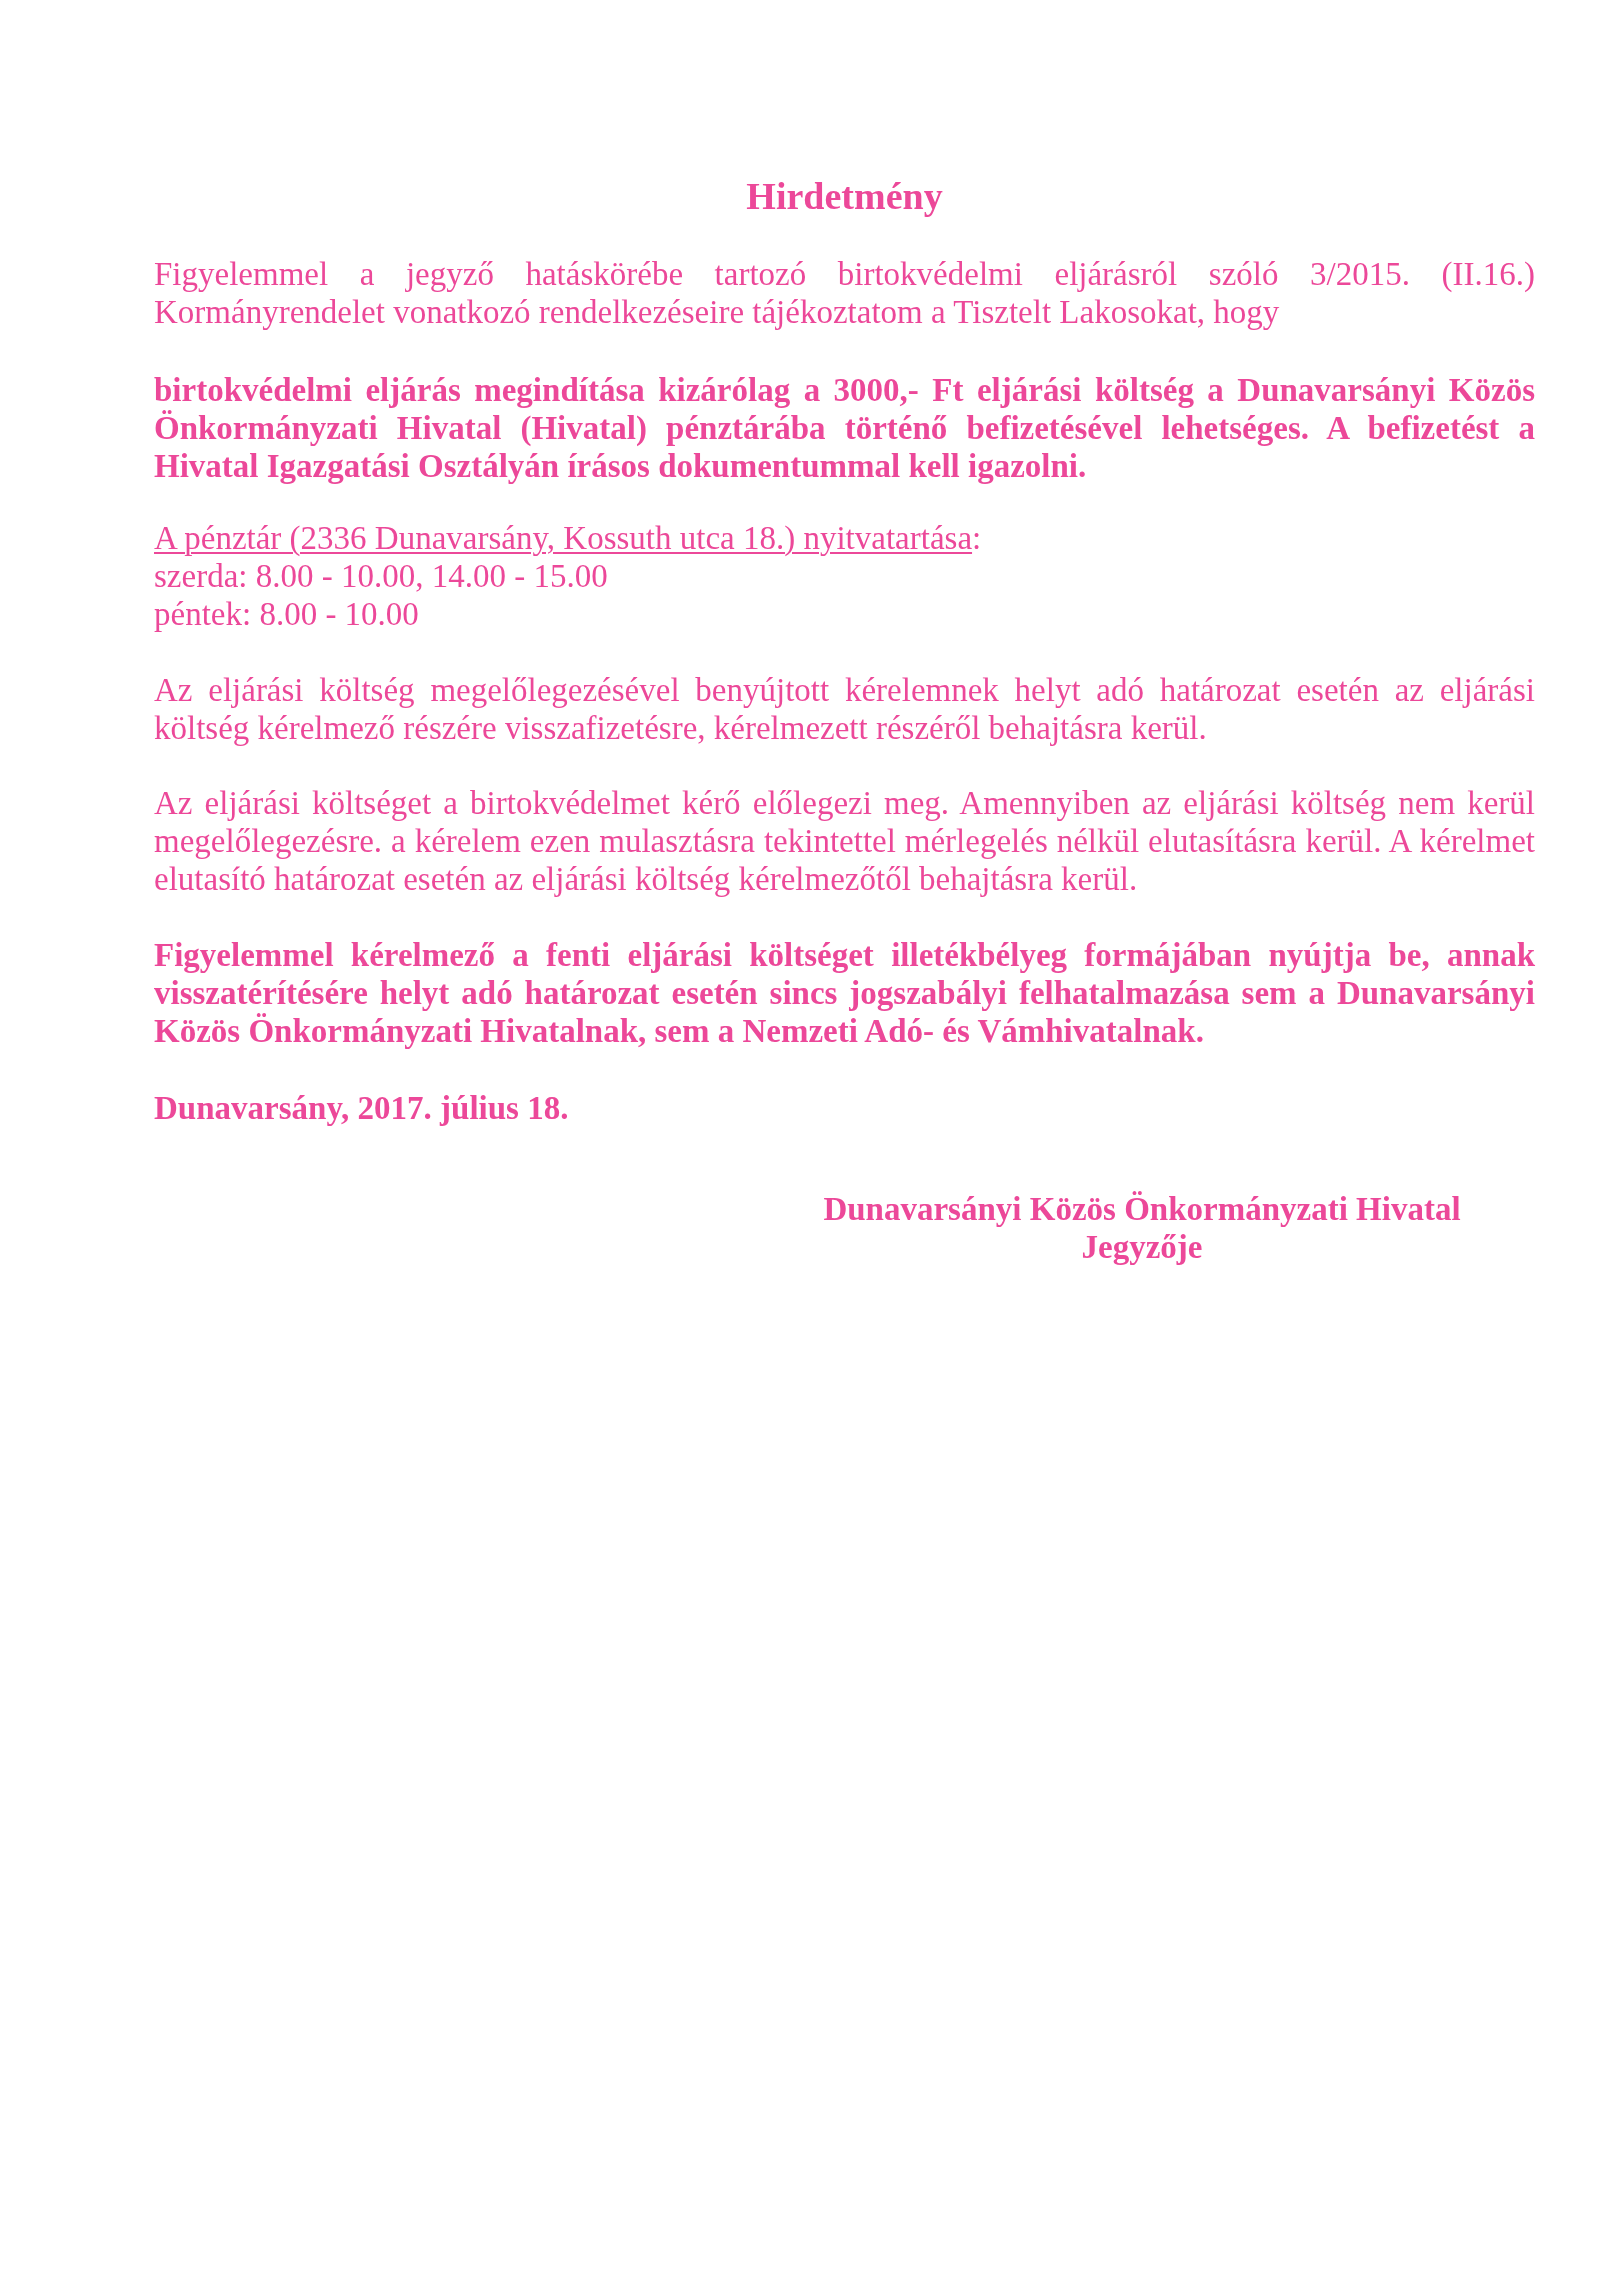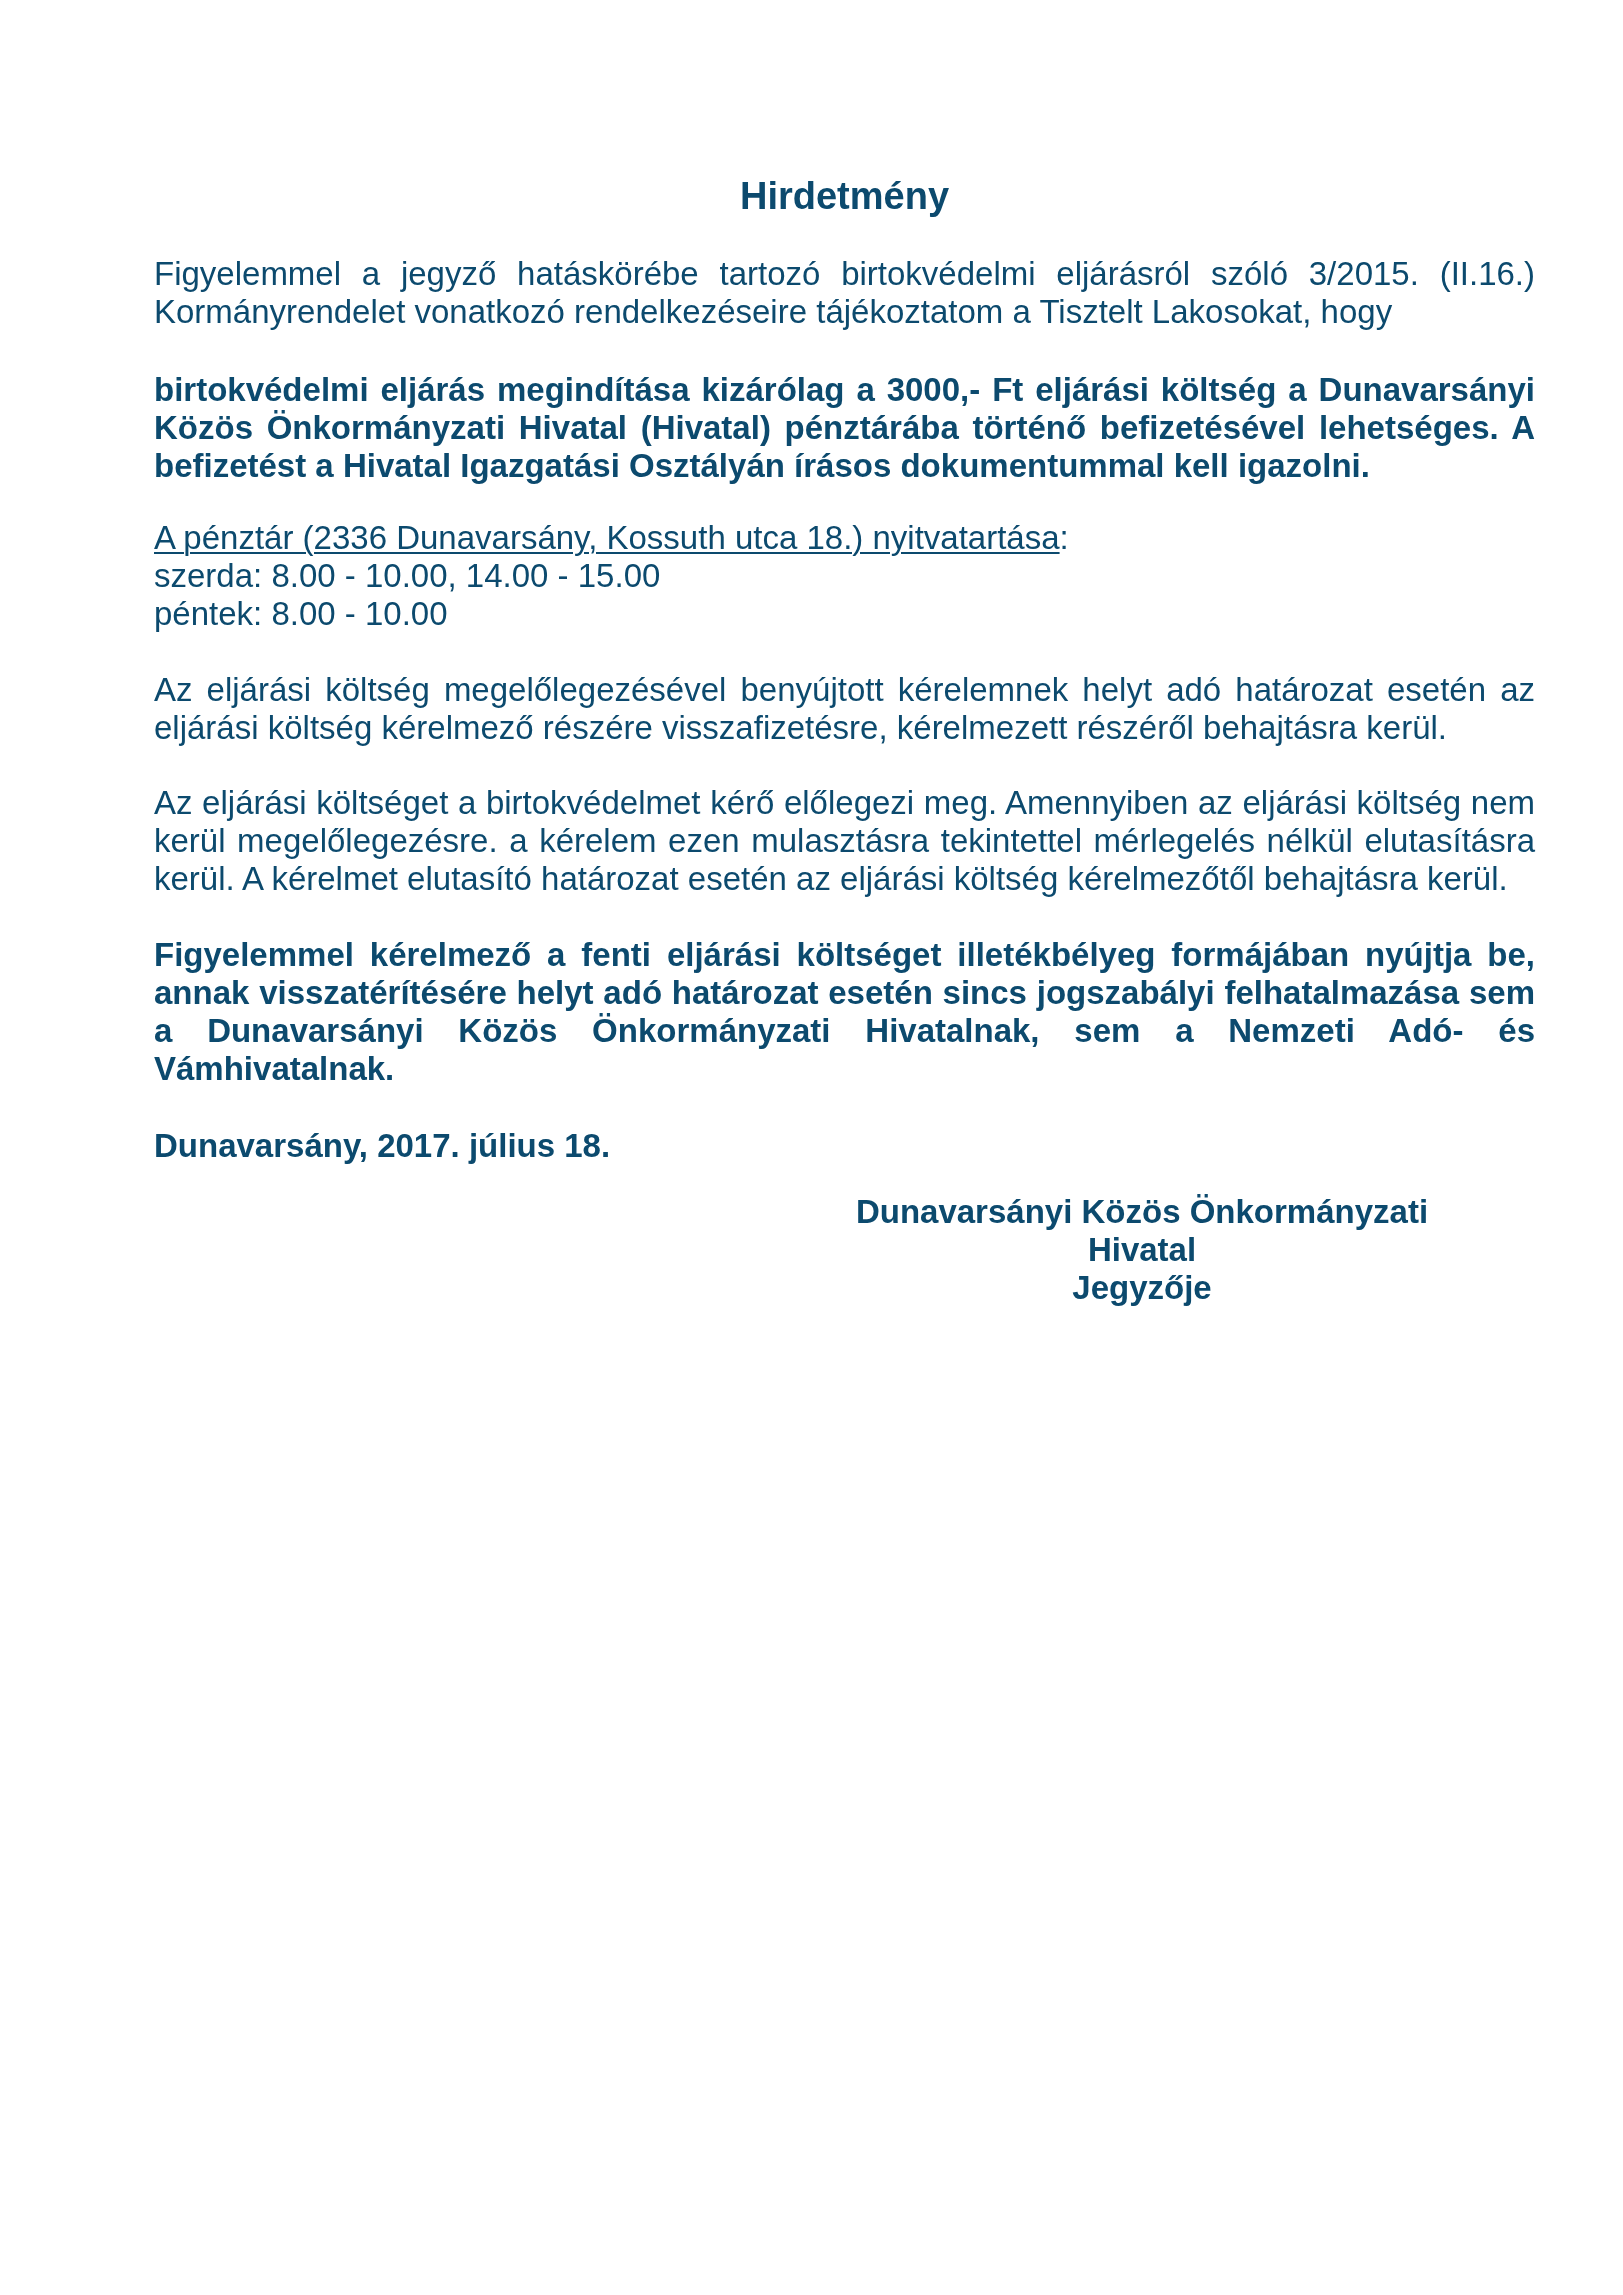--- a/index.html
+++ b/index.html
@@ -7,22 +7,22 @@
     padding: 0;
     background: #ffffff;
   }
   .page {
     position: relative;
     width: 1623px;
     height: 2295px;
     box-sizing: border-box;
     padding: 174px 88px 0 154px;
     background: #ffffff;
-    color: #0c4a6e;
-    font-family: Liberation Sans, sans-serif;
+    color: #ec4899;
+    font-family: Liberation Serif, serif;
     font-size: 33px;
     line-height: 38px;
     overflow: hidden;
   }
   .title {
     margin: 0;
     font-size: 38px;
     line-height: 44px;
     font-weight: 700;
     text-align: center;
@@ -34,21 +34,21 @@
     hyphens: none;
   }
   .bold { font-weight: 700; }
   .m-intro    { margin-top: 37px; }
   .m-fee      { margin-top: 40px; }
   .m-cashdesk { margin-top: 34px; }
   .m-advance  { margin-top: 37px; }
   .m-refund   { margin-top: 38px; }
   .m-stamp    { margin-top: 38px; }
   .m-date     { margin-top: 39px; }
-  .m-sign     { margin-top: 28px; }
+  .m-sign     { margin-top: 63px; }
   .underline {
     text-decoration: underline;
     text-decoration-thickness: 2.3px;
     text-underline-offset: 3.3px;
   }
   .signature {
     margin-left: 661px;
     width: 654px;
     text-align: center;
   }

